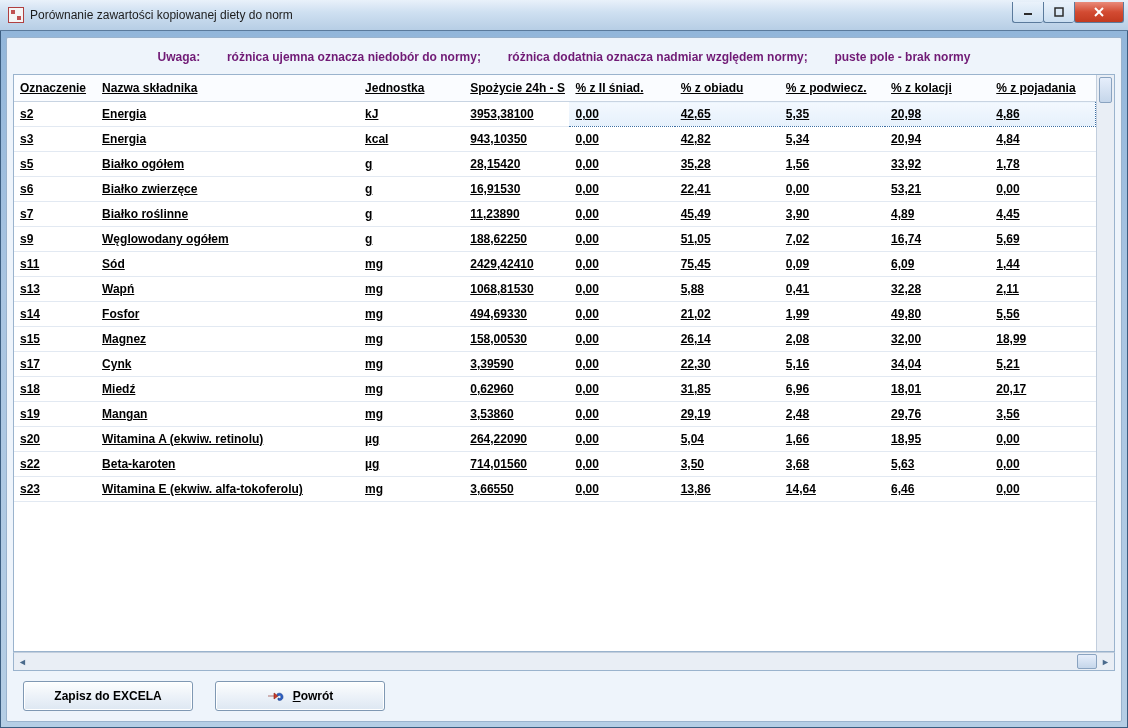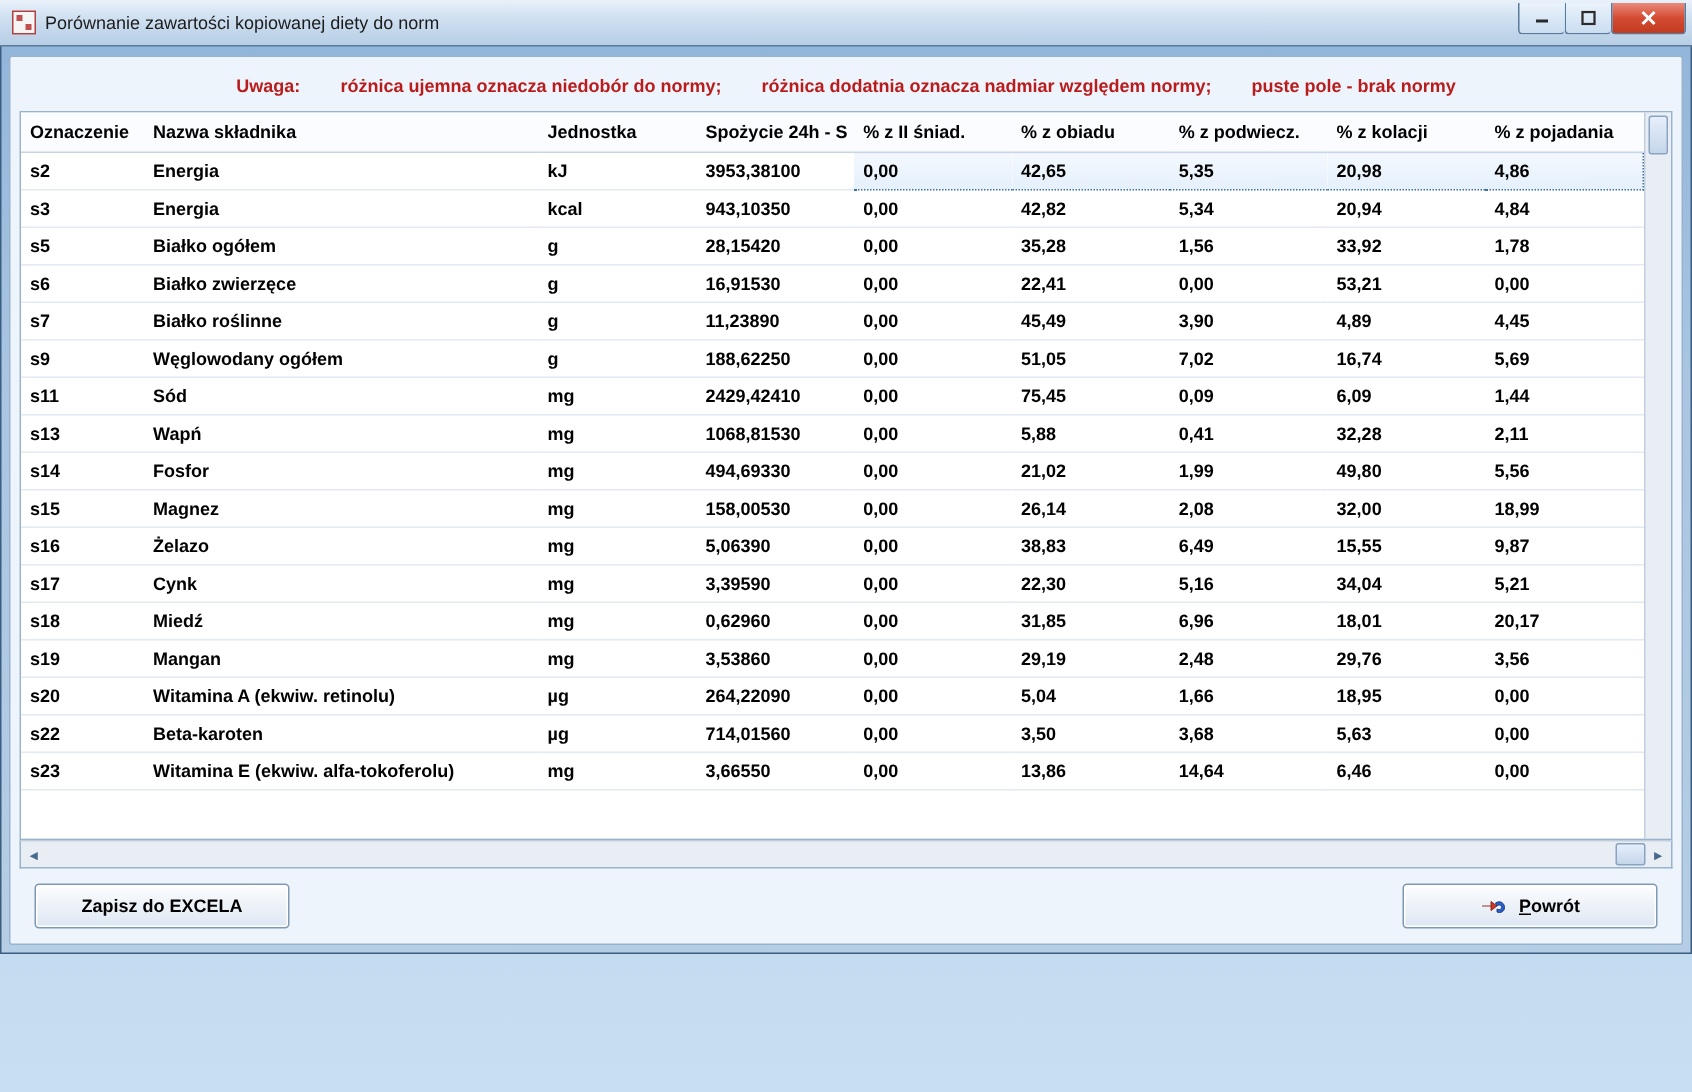--- a/index.html
+++ b/index.html
@@ -8,21 +8,21 @@
     width: 1128px;
     height: 728px;
     font-family: Tahoma, Arial, sans-serif;
     font-size: 12px;
     background: linear-gradient(to bottom, #a7c7e7 0%, #c8dff2 100%);
     overflow: hidden;
   }
 
   .window {
     width: 1128px;
-    height: 636px;
+    height: 728px;
     background: linear-gradient(to bottom, #8fb4d9 0%, #a9c5e2 40%, #b5cee5 100%);
     display: flex;
     flex-direction: column;
     box-shadow: inset 0 0 0 1px #3b5d80;
   }
 
   .titlebar {
     height: 30px;
     background: linear-gradient(to bottom, #e9f1fa 0%, #cfe0f1 40%, #b7cee5 100%);
     display: flex;
@@ -92,33 +92,34 @@
     border-radius: 2px;
     display: flex;
     flex-direction: column;
     padding: 6px;
     box-sizing: border-box;
   }
 
   .warning-line {
     text-align: center;
     font-weight: bold;
-    color: #b91c1c;
+    color: #701a75;
     padding: 6px 0 10px 0;
     font-size: 12px;
   }
   .warning-line .gap { display:inline-block; width:20px; }
 
   .table-wrapper {
     flex: 1;
     border: 1px solid #9ab3cd;
     background: #fff;
     position: relative;
     display: flex;
     overflow: hidden;
+    text-decoration: underline;
   }
 
   .table-scroll {
     flex: 1;
     overflow: hidden;
     background: #fff;
   }
 
   table {
     border-collapse: collapse;
@@ -205,21 +206,21 @@
     top: 1px;
     bottom: 1px;
     width: 18px;
     background: linear-gradient(to bottom, #e6eefb, #c5d6ea);
     border: 1px solid #8aa3c0;
     border-radius: 2px;
   }
 
   .button-bar {
     display: flex;
-    justify-content: space-between;
+    justify-content: flex-start;
     gap: 22px;
     padding: 10px 10px 4px 10px;
   }
 
   .btn {
     min-width: 168px;
     height: 28px;
     border: 1px solid #7f98b3;
     border-radius: 3px;
     background: linear-gradient(to bottom, #fdfefe 0%, #eef3f9 45%, #dde7f2 100%);
@@ -415,31 +416,20 @@
                 <td>Magnez</td>
                 <td>mg</td>
                 <td>158,00530</td>
                 <td>0,00</td>
                 <td>26,14</td>
                 <td>2,08</td>
                 <td>32,00</td>
                 <td>18,99</td>
               </tr>
               <tr>
-                <td>s16</td>
-                <td>Żelazo</td>
-                <td>mg</td>
-                <td>5,06390</td>
-                <td>0,00</td>
-                <td>38,83</td>
-                <td>6,49</td>
-                <td>15,55</td>
-                <td>9,87</td>
-              </tr>
-              <tr>
                 <td>s17</td>
                 <td>Cynk</td>
                 <td>mg</td>
                 <td>3,39590</td>
                 <td>0,00</td>
                 <td>22,30</td>
                 <td>5,16</td>
                 <td>34,04</td>
                 <td>5,21</td>
               </tr>

